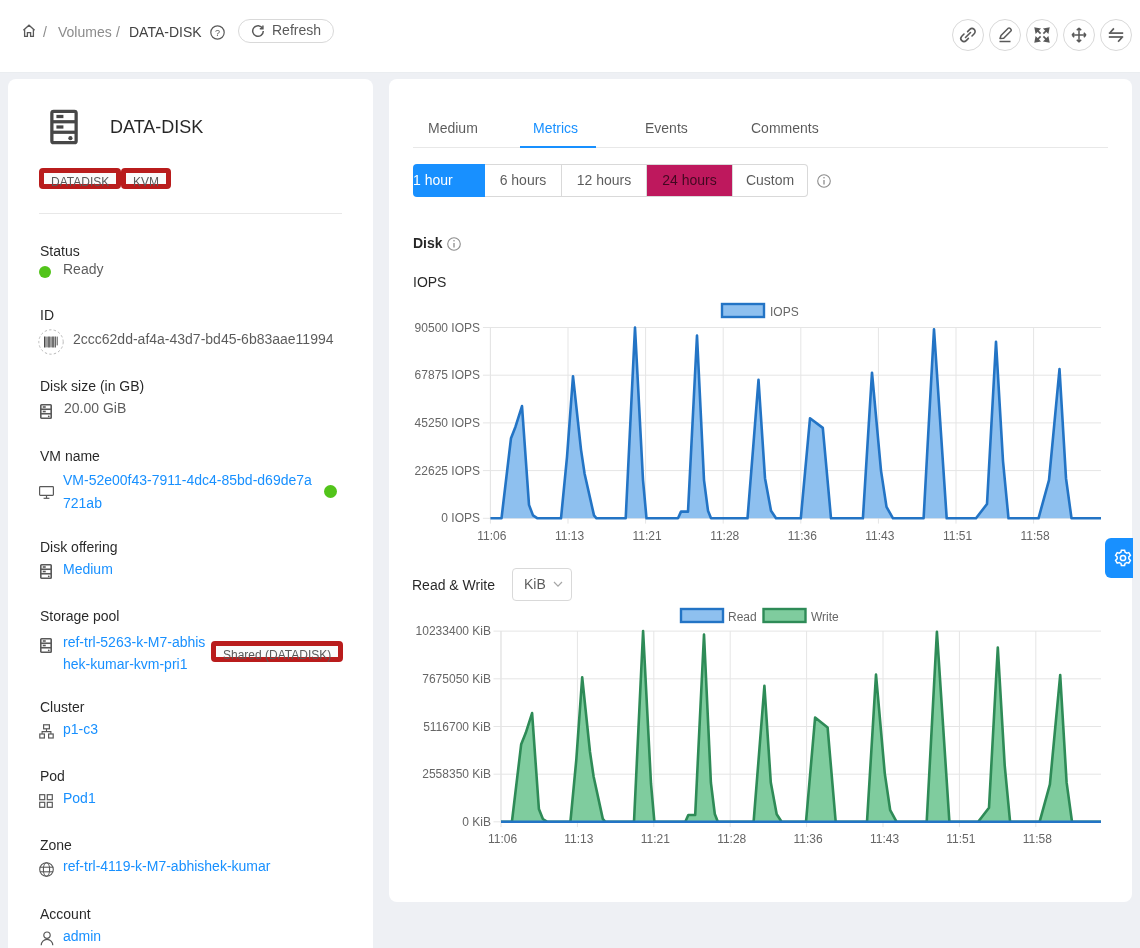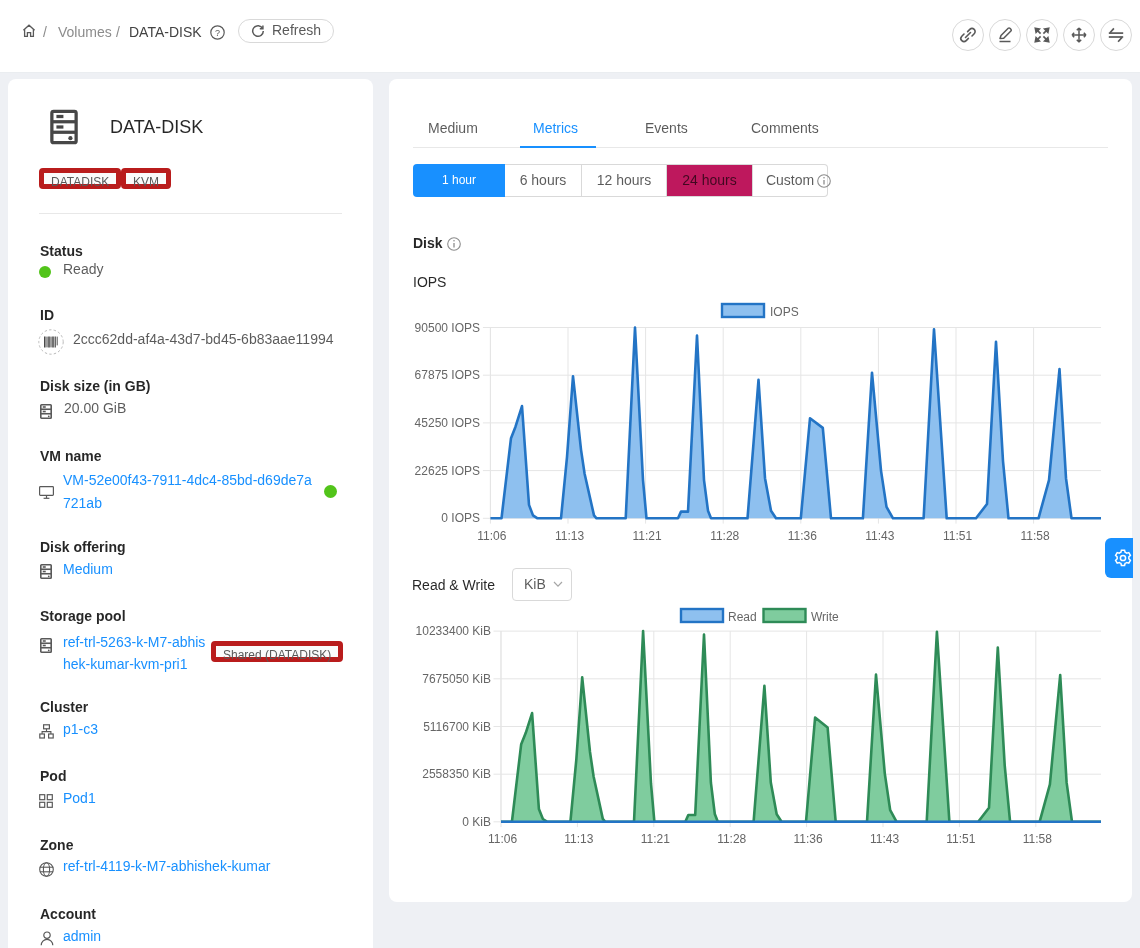--- a/index.html
+++ b/index.html
@@ -1,18 +1,18 @@
 <!DOCTYPE html>
 <html><head><meta charset="utf-8"><title>DATA-DISK</title>
 <style>
 *{margin:0;padding:0;box-sizing:border-box}
 html,body{width:1140px;height:948px;overflow:hidden;background:#eef0f4;font-family:"Liberation Sans",sans-serif;font-size:14px;color:rgba(0,0,0,0.65)}
 .abs{position:absolute}
 .card{position:absolute;background:#fff;border-radius:8px}
-.lbl{position:absolute;left:40px;font-weight:bold;color:rgba(0,0,0,0.85);font-size:14px}
+.lbl{position:absolute;left:40px;font-weight:normal;color:rgba(0,0,0,0.85);font-size:14px}
 .val{position:absolute;left:63px;font-size:14px;color:rgba(0,0,0,0.65)}
 a{color:#1890ff;text-decoration:none}
 .tag{position:absolute;background:#fafafa;border:5px solid #b91c1c;border-radius:4px;font-size:12px;color:#595959;line-height:19px;padding:0 7px;height:21px;white-space:nowrap}
 </style></head>
 <body>
 
 <div class="abs" style="left:0;top:0;width:1140px;height:73px;background:#fff;border-bottom:1px solid #eaedf0"></div>
 
 <svg class="abs" style="left:21px;top:23px" width="16" height="16" viewBox="0 0 16 16">
     <path d="M2.4 7.2 L8 2.2 L13.6 7.2 M3.6 6.6 V13.4 H6.4 V9.6 H9.6 V13.4 H12.4 V6.6" fill="none" stroke="#595959" stroke-width="1.3"></path>
@@ -172,21 +172,21 @@
   </svg>
 <div class="val" style="left:63px;top:928px"><a>admin</a></div>
 <div class="card" style="left:389px;top:79px;width:743px;height:823px"></div>
 <div class="abs" style="left:413px;top:147px;width:695px;height:1px;background:#e8e8e8"></div>
 <span class="abs" style="left:428px;top:120px;color:rgba(0,0,0,0.65)">Medium</span>
 <span class="abs" style="left:533px;top:120px;color:#1890ff">Metrics</span>
 <span class="abs" style="left:645px;top:120px;color:rgba(0,0,0,0.65)">Events</span>
 <span class="abs" style="left:751px;top:120px;color:rgba(0,0,0,0.65)">Comments</span>
 <div class="abs" style="left:520px;top:146px;width:76px;height:2px;background:#1890ff"></div>
 <div class="abs" style="left:413px;top:164px;height:33px;display:flex">
-<div style="width:92px;border-radius:4px 0 0 4px;background:#1890ff;color:#fff;text-align:center;line-height:33px;font-size:12px">1 hour</div>
+<div style="width:72px;border-radius:4px 0 0 4px;background:#1890ff;color:#fff;line-height:33px;font-size:14px">1 hour</div>
 <div style="width:77px;background:#fff;border:1px solid #d9d9d9;border-left:0;color:rgba(0,0,0,0.65);text-align:center;line-height:31px;font-size:14px">6 hours</div>
 <div style="width:85px;background:#fff;border:1px solid #d9d9d9;border-left:0;color:rgba(0,0,0,0.65);text-align:center;line-height:31px;font-size:14px">12 hours</div>
 <div style="width:86px;background:#be185d;border:1px solid #d9d9d9;border-left:0;color:rgba(0,0,0,0.65);text-align:center;line-height:31px;font-size:14px">24 hours</div>
 <div style="width:75px;border-radius:0 4px 4px 0;background:#fff;border:1px solid #d9d9d9;border-left:0;color:rgba(0,0,0,0.65);text-align:center;line-height:31px;font-size:14px">Custom</div>
 </div>
 <svg class="abs" style="left:817px;top:174px" width="14" height="14" viewBox="0 0 14 14">
     <circle cx="7" cy="7" r="6.3" fill="none" stroke="#8c8c8c" stroke-width="1.1"></circle>
     <line x1="7" y1="6" x2="7" y2="10.4" stroke="#8c8c8c" stroke-width="1.3"></line>
     <circle cx="7" cy="3.8" r="0.8" fill="#8c8c8c"></circle>
   </svg>

